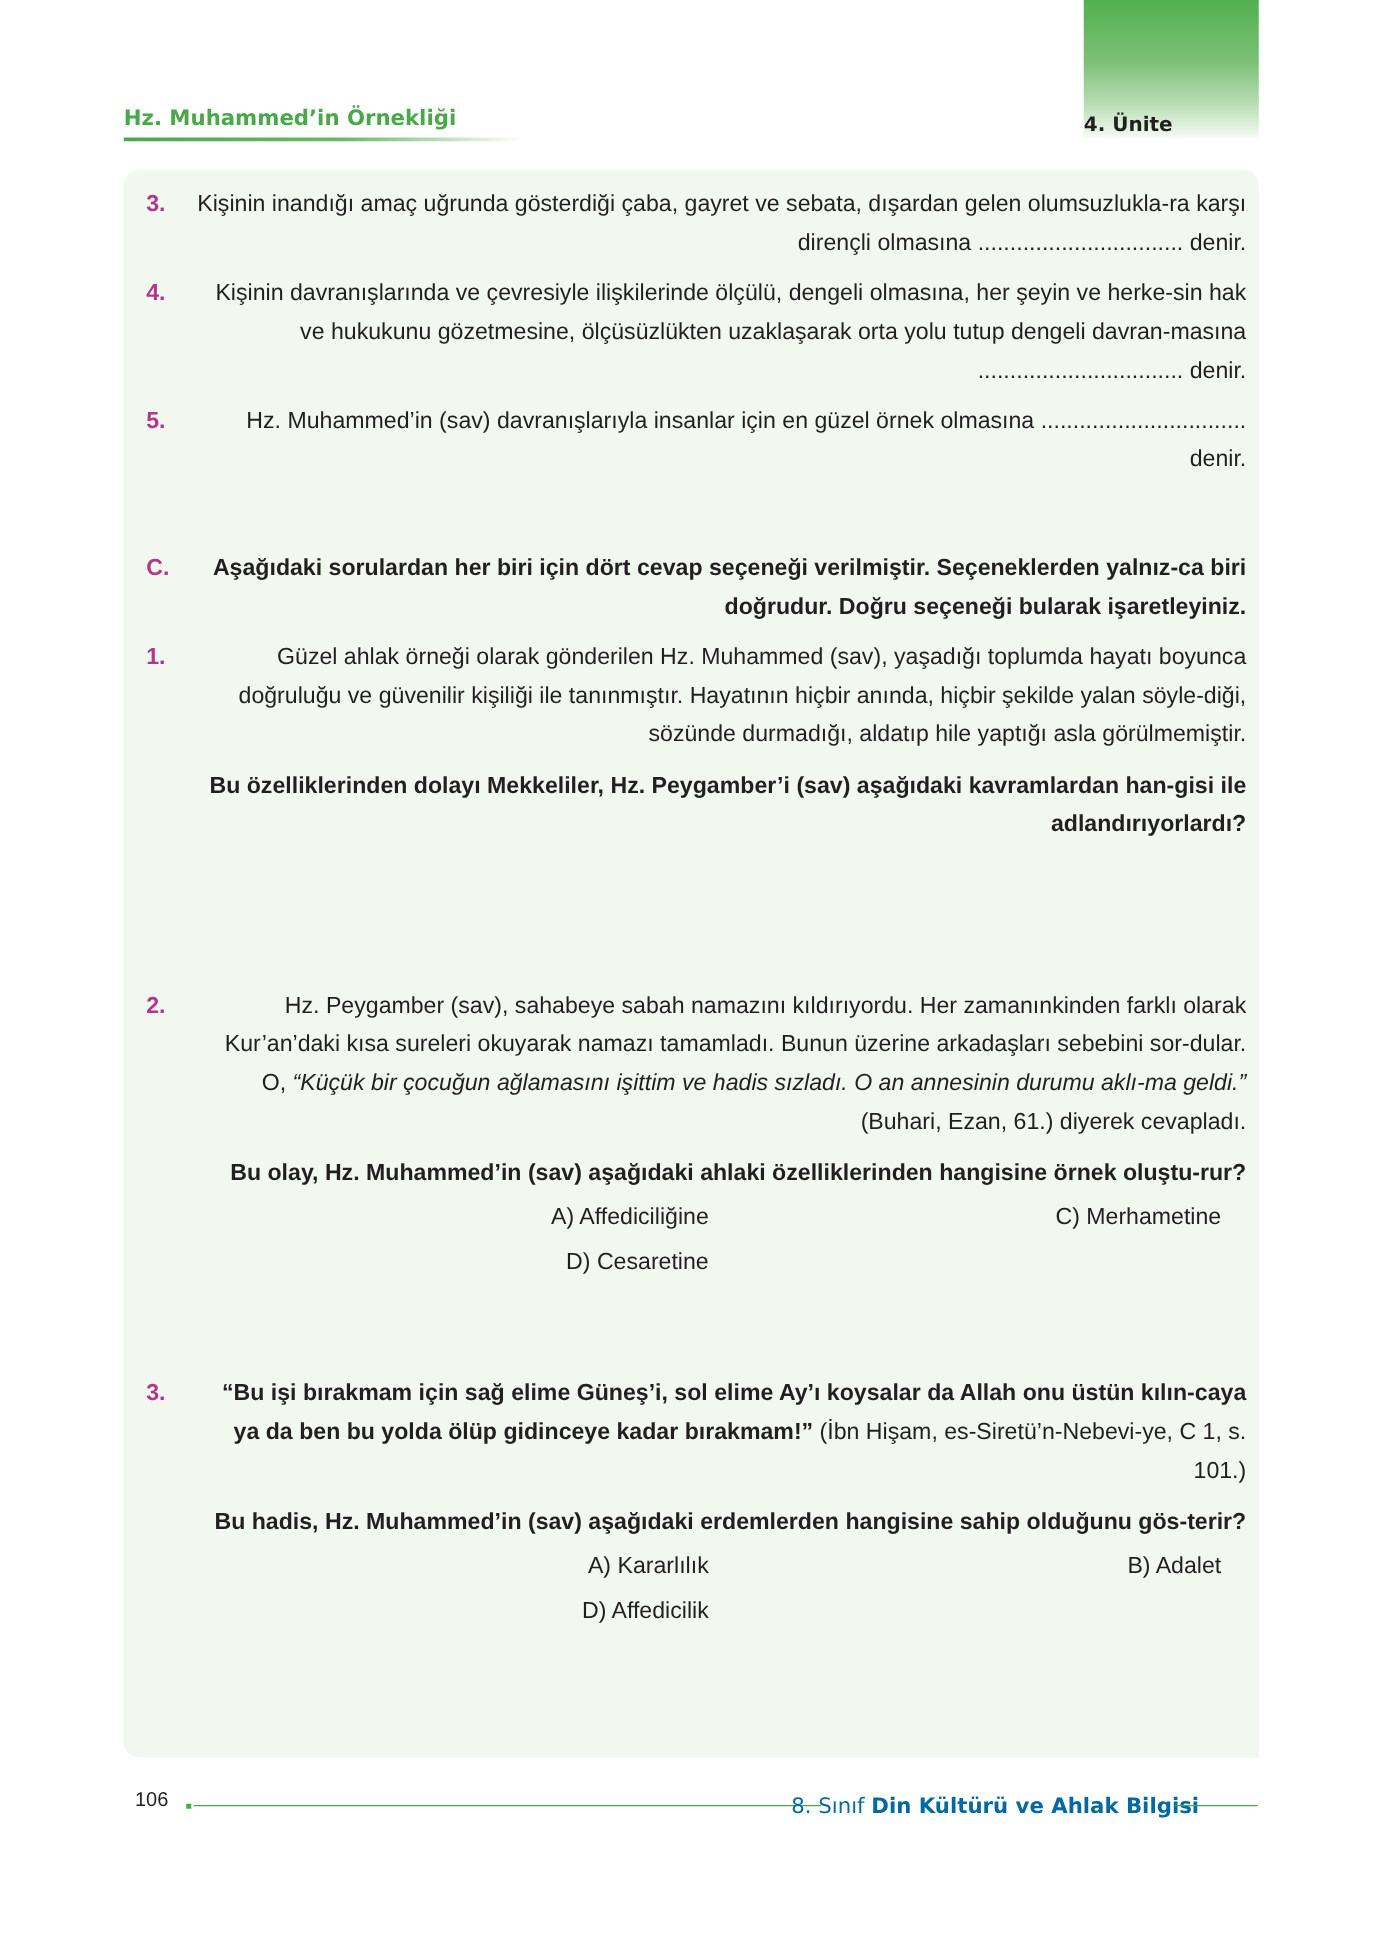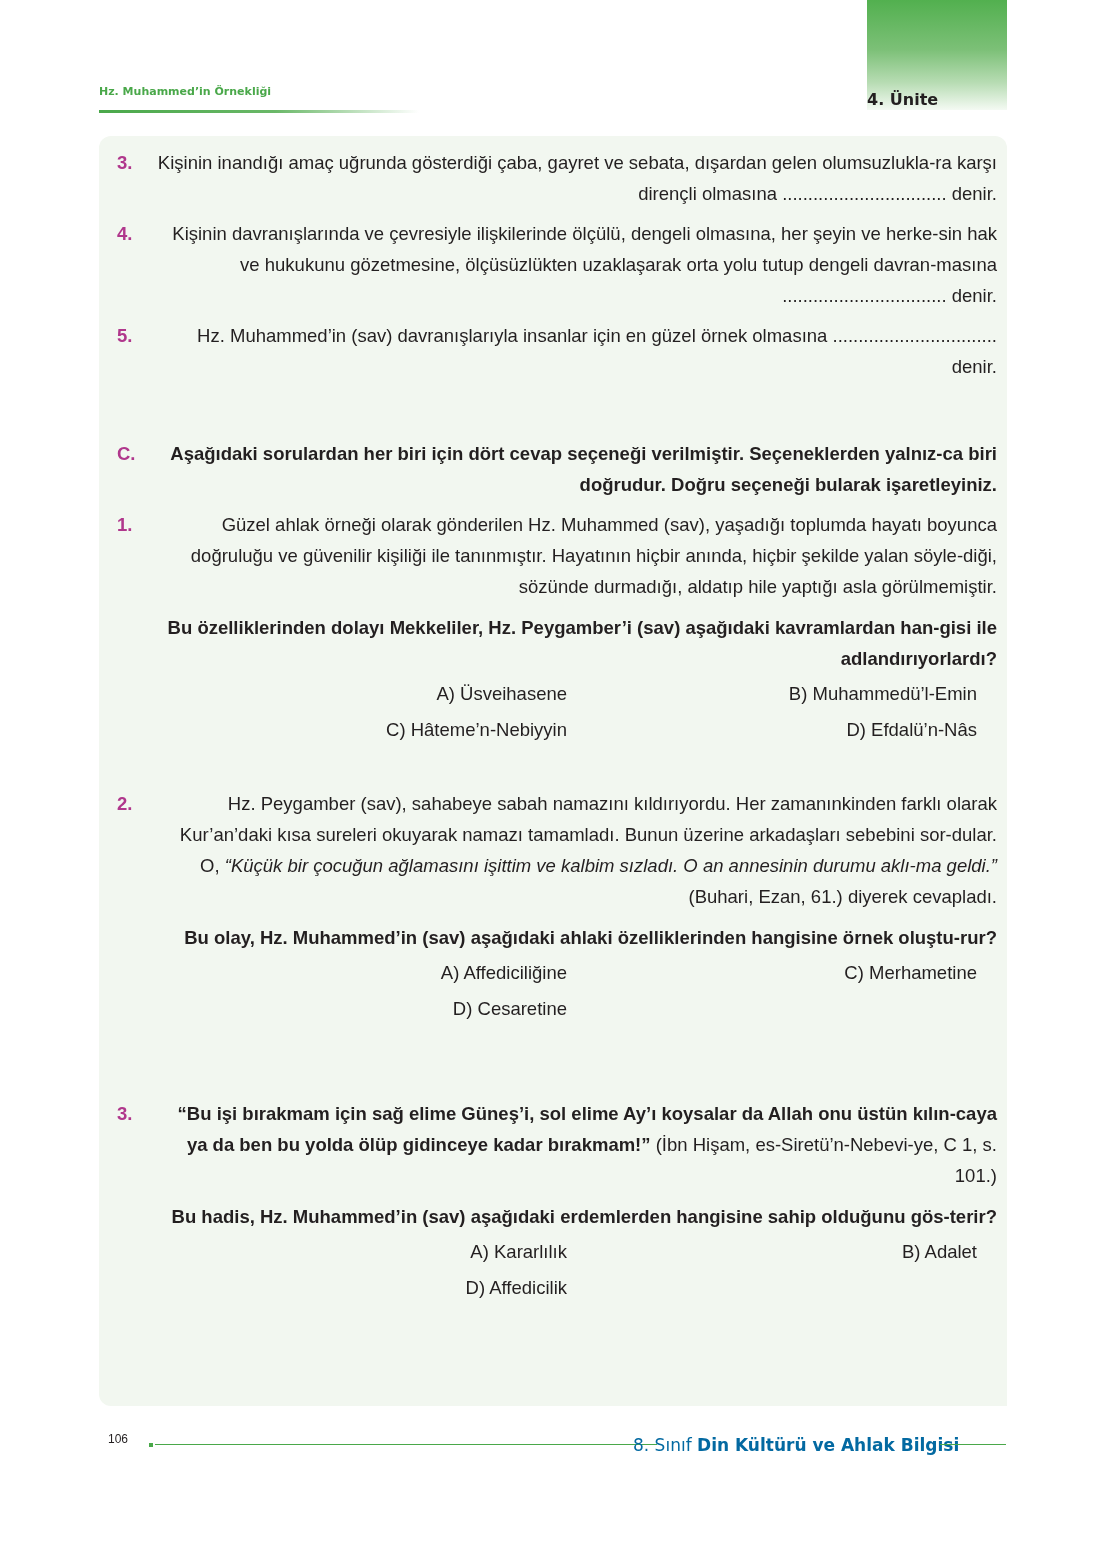--- a/index.html
+++ b/index.html
@@ -2,36 +2,36 @@
 <html><head>
 <meta charset="utf-8">
 <style>
   html, body { margin:0; padding:0; }
   body { width:1106px; height:1560px; background:#ffffff; position:relative; overflow:hidden;
          font-family:"Liberation Sans", sans-serif; color:#231f20; }
   .unit-tab { position:absolute; left:867px; top:0; width:140px; height:110px;
               background:linear-gradient(to bottom, #52b04f 0%, #7cc077 45%, #b7dcb3 75%, #f4faf3 100%); }
   .unit-tab .unit-label { position:absolute; left:0; right:0; top:90px; 
               font-size:16px; font-weight:bold; color:#231f20; font-family:"DejaVu Sans", sans-serif; }
-  .chapter-title { position:absolute; left:99px; top:85px; font-size:11px; font-weight:bold; color:#4aa84a;
+  .chapter-title { position:absolute; left:99px; top:85px; font-size:17px; font-weight:bold; color:#4aa84a;
               font-family:"DejaVu Sans", sans-serif; }
   .chapter-rule { position:absolute; left:99px; top:110px; width:320px; height:3px;
               background:linear-gradient(to right, #4aa84a 0%, #6ab868 55%, #ffffff 100%); }
   .content-box { position:absolute; left:99px; top:136px; width:908px; height:1270px; background:#f2f7f0;
               border-radius:12px 12px 0 12px; }
   .item { position:absolute; left:117px; width:880px; font-size:18.5px; line-height:31px; }
   .item .num { position:absolute; left:0; top:0; width:36px; font-weight:bold; color:#b0378c; }
   .item .body { margin-left:40px;text-align:right; }
   .bold { font-weight:bold; }
   .ital { font-style:italic; }
   .question { margin-top:10px; font-weight:bold; }
   .options { display:grid; grid-template-columns:410px 410px; row-gap:5px; margin-top:4px; }
   .option { cursor:pointer; }
   .footer { position:absolute; left:108px; top:1432px; width:900px; height:30px; }
-  .page-number { position:absolute; left:0; top:0; font-size:12px; color:#231f20; }
+  .page-number { position:absolute; left:0; top:0; font-size:16px; color:#231f20; }
   .footer-dot { position:absolute; left:41px; top:11px; width:4px; height:4px; background:#4aa84a; }
   .footer-line-left { position:absolute; left:47px; top:12px; width:502px; height:1px; background:#4aa84a; }
   .footer-book { position:absolute; left:525px; top:3px; font-size:17px; color:#0369a1; font-family:"DejaVu Sans", sans-serif; }
   .footer-book b { font-weight:bold; }
   .footer-line-right { position:absolute; left:832px; top:12px; width:66px; height:1px; background:#4aa84a; }
 </style>
 </head>
 <body>
 
 <div class="unit-tab">
@@ -58,33 +58,27 @@
 <div class="item" style="top:438px;">
   <span class="num">C.</span>
   <div class="body bold">Aşağıdaki sorulardan her biri için dört cevap seçeneği verilmiştir. Seçeneklerden yalnız-ca biri doğrudur. Doğru seçeneği bularak işaretleyiniz.</div>
 </div>
 
 <div class="item" style="top:509px;">
   <span class="num">1.</span>
   <div class="body">
     <div>Güzel ahlak örneği olarak gönderilen Hz. Muhammed (sav), yaşadığı toplumda hayatı boyunca doğruluğu ve güvenilir kişiliği ile tanınmıştır. Hayatının hiçbir anında, hiçbir şekilde yalan söyle-diği, sözünde durmadığı, aldatıp hile yaptığı asla görülmemiştir.</div>
     <div class="question">Bu özelliklerinden dolayı Mekkeliler, Hz. Peygamber’i (sav) aşağıdaki kavramlardan han-gisi ile adlandırıyorlardı?</div>
-    <div class="options">
-      <div class="option">A) Üsveihasene</div>
-      <div class="option">B) Muhammedü’l-Emin</div>
-      <div class="option">C) Hâteme’n-Nebiyyin</div>
-      <div class="option">D) Efdalü’n-Nâs</div>
-    </div>
   </div>
 </div>
 
 <div class="item" style="top:788px;">
   <span class="num">2.</span>
   <div class="body">
-    <div><span>Hz. Peygamber (sav), sahabeye sabah namazını kıldırıyordu. Her zamanınkinden farklı olarak Kur’an’daki kısa sureleri okuyarak namazı tamamladı. Bunun üzerine arkadaşları sebebini sor-dular. O, </span><span class="ital">“Küçük bir çocuğun ağlamasını işittim ve kalbim sızladı. O an annesinin durumu aklı-ma geldi.”</span><span> (Buhari, Ezan, 61.) diyerek cevapladı.</span></div>
+    <div><span>Hz. Peygamber (sav), sahabeye sabah namazını kıldırıyordu. Her zamanınkinden farklı olarak Kur’an’daki kısa sureleri okuyarak namazı tamamladı. Bunun üzerine arkadaşları sebebini sor-dular. O, </span><span class="ital">“Küçük bir çocuğun ağlamasını işittim ve hadis sızladı. O an annesinin durumu aklı-ma geldi.”</span><span> (Buhari, Ezan, 61.) diyerek cevapladı.</span></div>
     <div class="question">Bu olay, Hz. Muhammed’in (sav) aşağıdaki ahlaki özelliklerinden hangisine örnek oluştu-rur?</div>
     <div class="options">
       <div class="option">A) Affediciliğine</div>
       <div class="option">C) Merhametine</div>
       <div class="option">D) Cesaretine</div>
     </div>
   </div>
 </div>
 
 <div class="item" style="top:1098px;">

